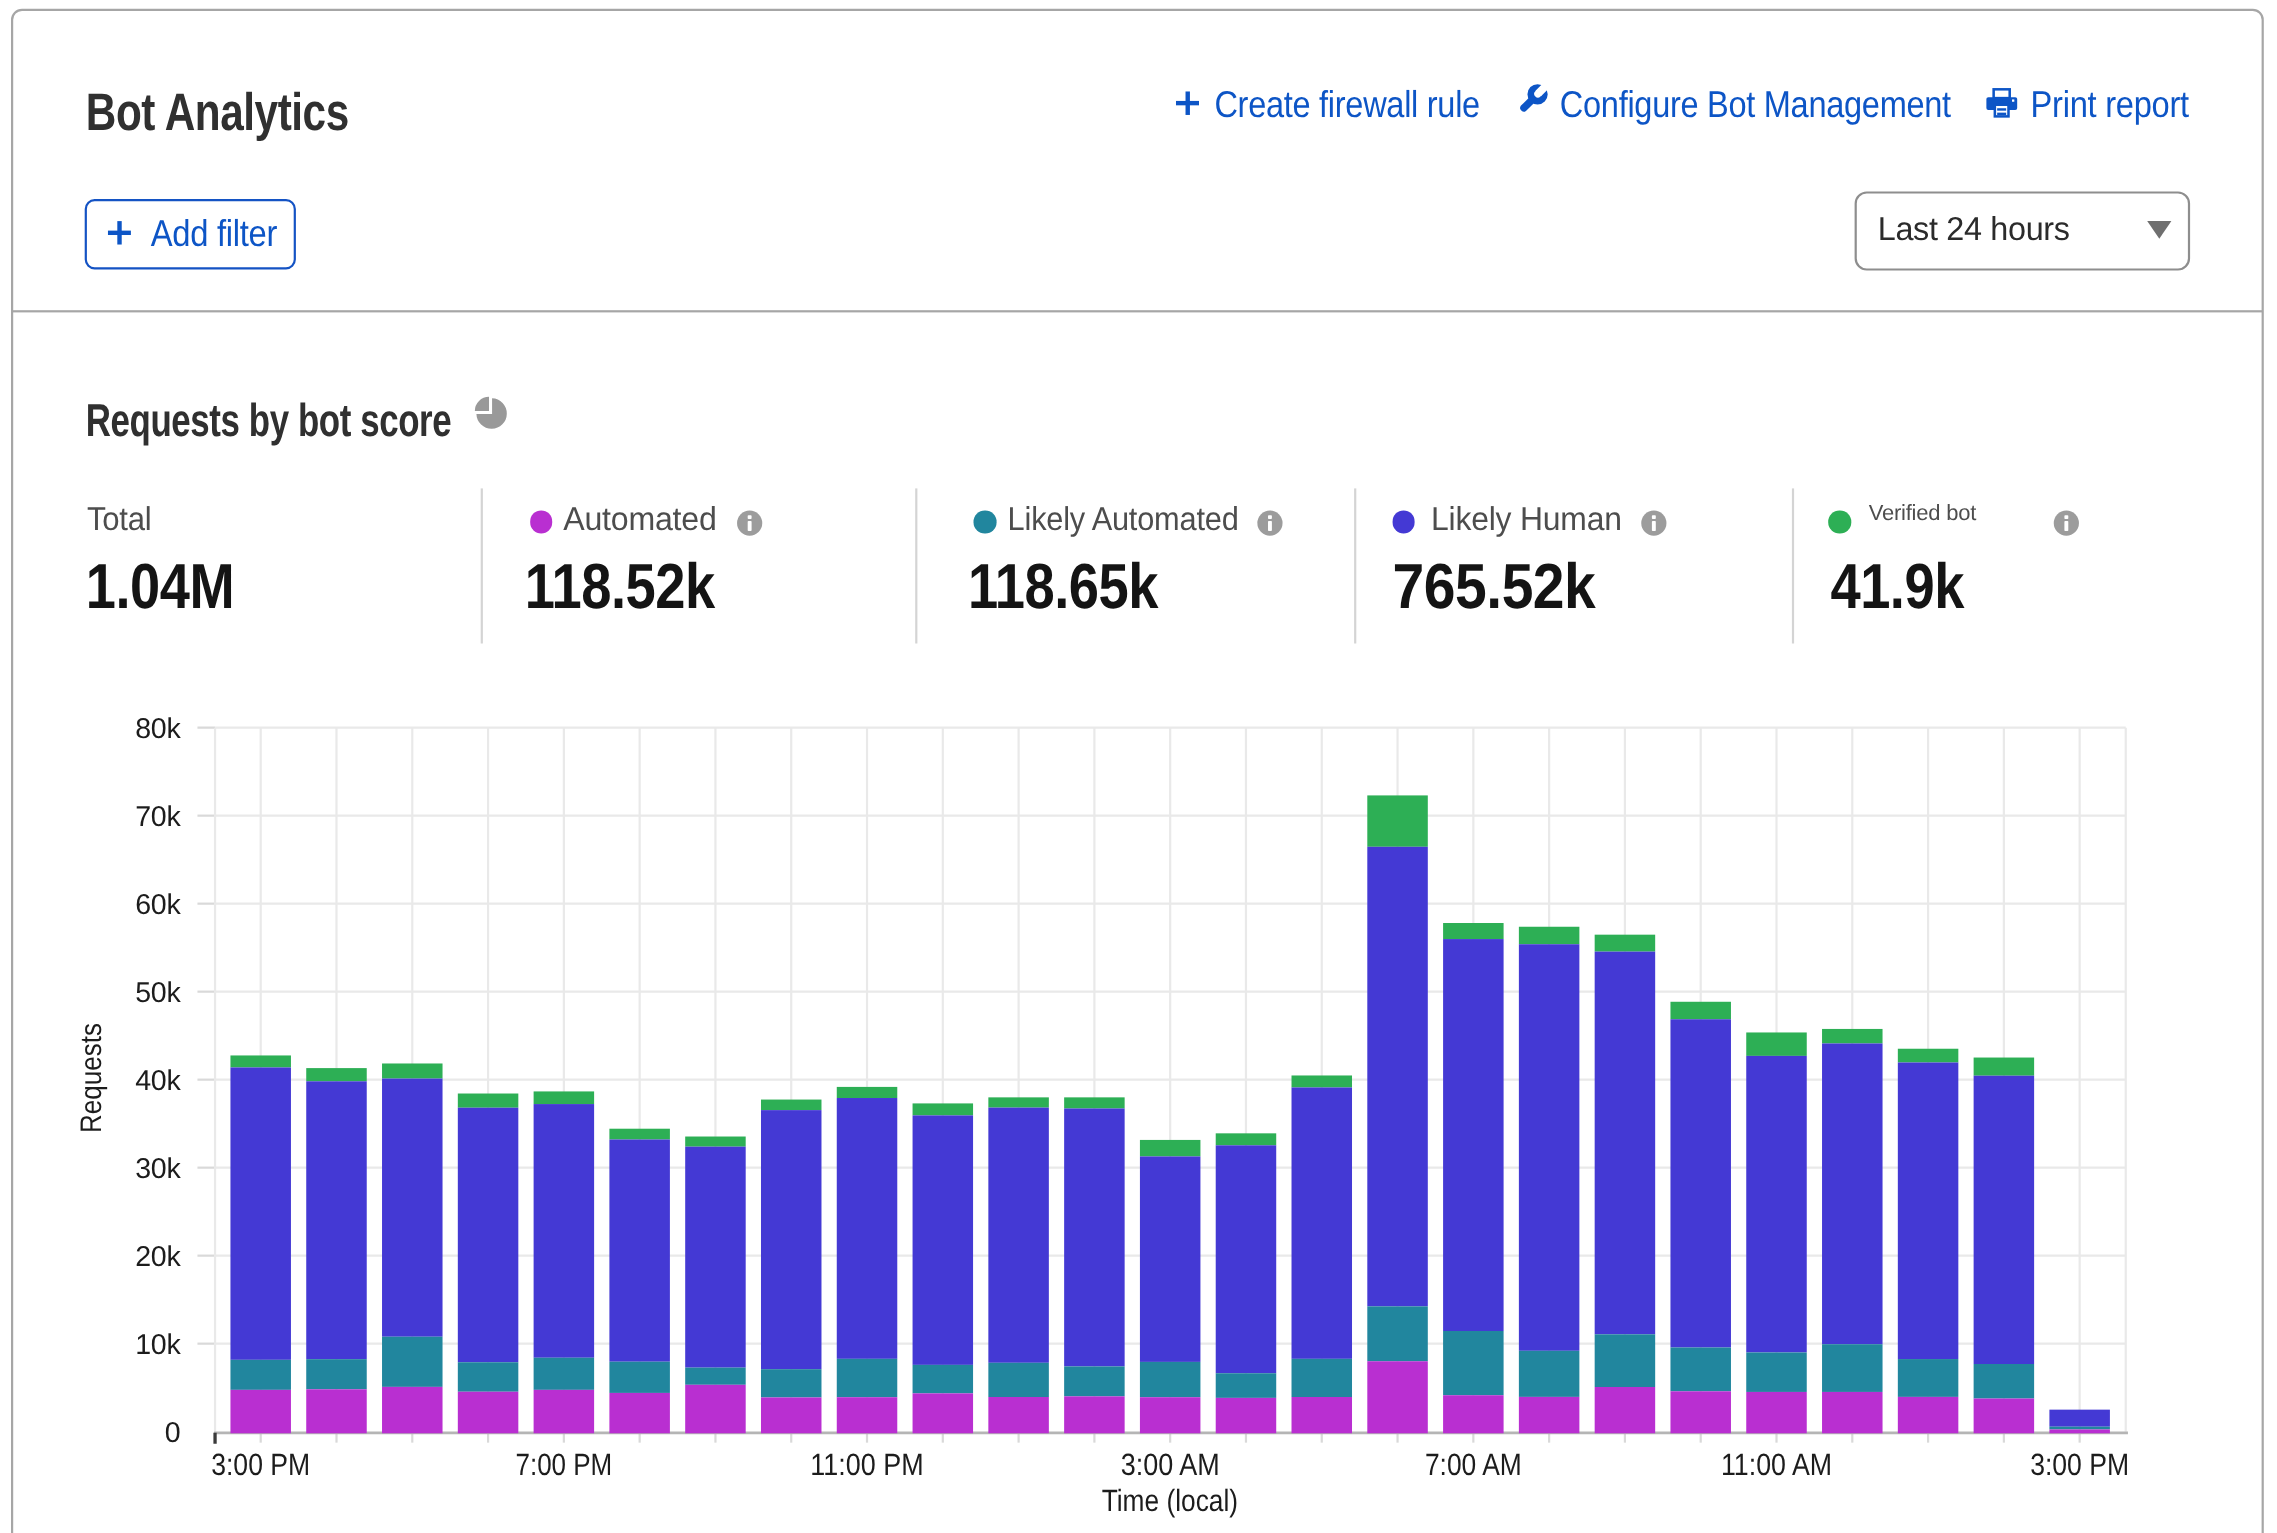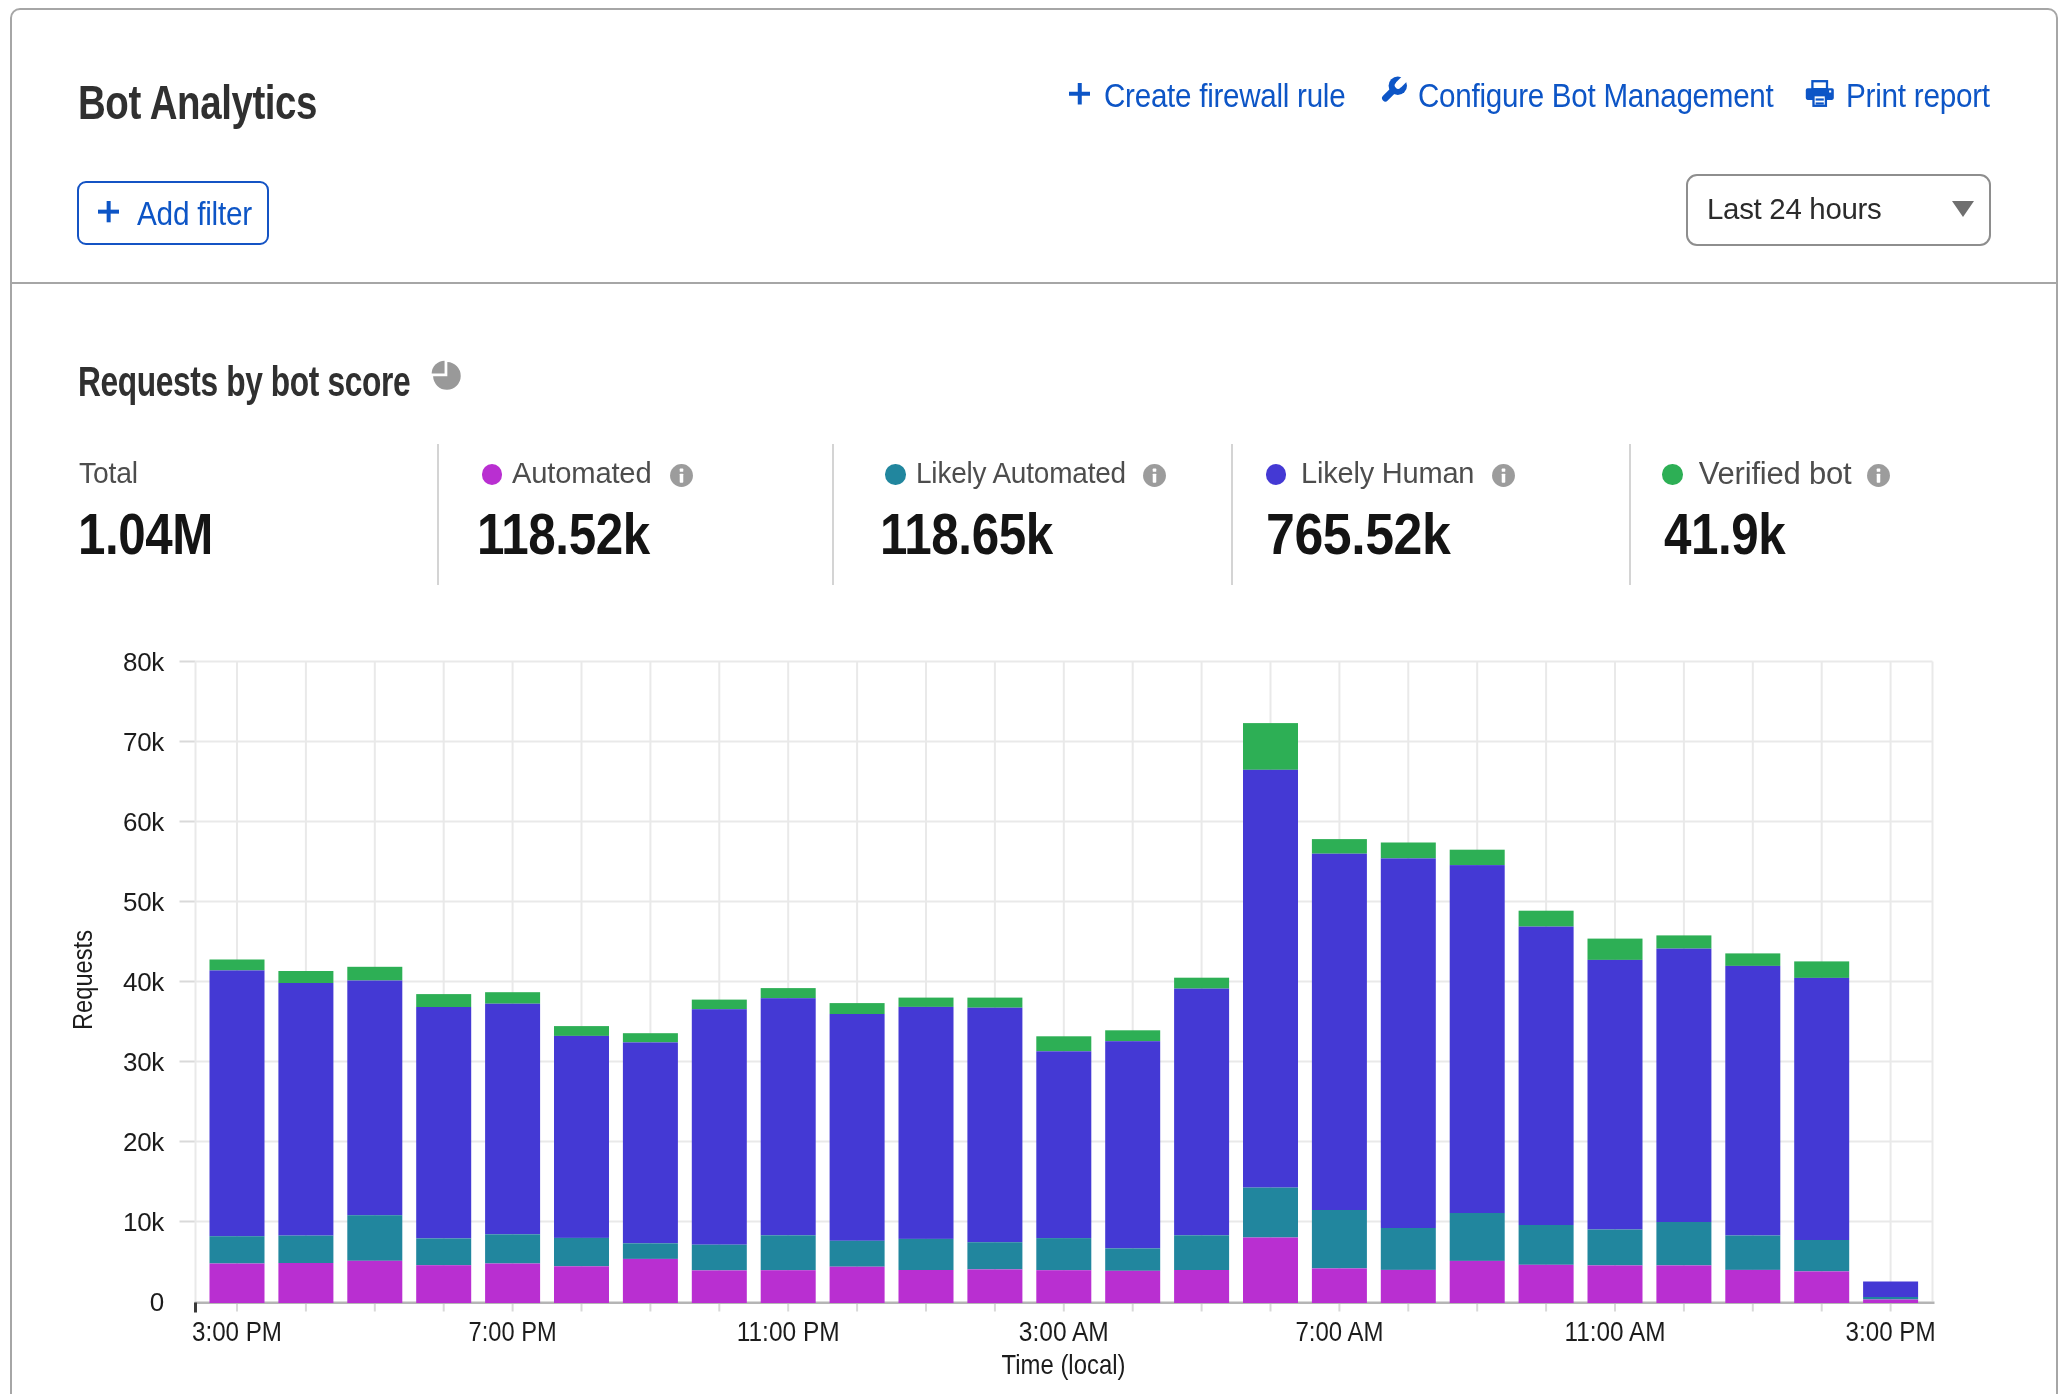--- a/index.html
+++ b/index.html
@@ -67,21 +67,21 @@
 <div style="position:absolute;left:880.3px;top:500px;font-size:58px;font-weight:700;color:#141414;letter-spacing:-0.5px;white-space:pre;transform:scale(0.851,1);transform-origin:0 50%">118.65k</div>
 <div style="position:absolute;left:1265.9px;top:464.2px;width:20.6px;height:20.6px;border-radius:50%;background:#4439d4"></div>
 <div style="position:absolute;left:1301.4px;top:456px;font-size:30px;font-weight:400;color:#4d4d4d;letter-spacing:-0.2px;white-space:pre;transform:scale(0.966,1);transform-origin:0 50%">Likely Human</div>
 <svg style="position:absolute;left:1491.1px;top:462.5px" width="25" height="25" viewBox="0 0 24 24">
       <circle cx="12" cy="12" r="11" fill="#9c9c9c"></circle>
       <rect x="10.3" y="5.2" width="3.4" height="3.3" rx="0.7" fill="#fff"></rect>
       <rect x="10.3" y="10.2" width="3.4" height="8.8" rx="0.7" fill="#fff"></rect>
     </svg>
 <div style="position:absolute;left:1266.1px;top:500px;font-size:58px;font-weight:700;color:#141414;letter-spacing:-0.5px;white-space:pre;transform:scale(0.894,1);transform-origin:0 50%">765.52k</div>
 <div style="position:absolute;left:1662.3px;top:464.2px;width:20.6px;height:20.6px;border-radius:50%;background:#2daf55"></div>
-<div style="position:absolute;left:1698.8px;top:456px;font-size:31px;font-weight:400;color:#4d4d4d;letter-spacing:-0.2px;white-space:pre;transform:scale(1.0,1);transform-origin:0 50%">Verified bot</div>
+<div style="position:absolute;left:1698.8px;top:456px;font-size:20px;font-weight:400;color:#4d4d4d;letter-spacing:-0.2px;white-space:pre;transform:scale(1.0,1);transform-origin:0 50%">Verified bot</div>
 <svg style="position:absolute;left:1866.2px;top:462.5px" width="25" height="25" viewBox="0 0 24 24">
       <circle cx="12" cy="12" r="11" fill="#9c9c9c"></circle>
       <rect x="10.3" y="5.2" width="3.4" height="3.3" rx="0.7" fill="#fff"></rect>
       <rect x="10.3" y="10.2" width="3.4" height="8.8" rx="0.7" fill="#fff"></rect>
     </svg>
 <div style="position:absolute;left:1663.6px;top:500px;font-size:58px;font-weight:700;color:#141414;letter-spacing:-0.5px;white-space:pre;transform:scale(0.851,1);transform-origin:0 50%">41.9k</div>
 <svg width="2070" height="794" viewBox="0 600 2070 794" style="position:absolute;left:0;top:600px" font-family="Liberation Sans, sans-serif">
 <line x1="179.5" y1="661.5" x2="195.5" y2="661.5" stroke="#d9d9d9" stroke-width="2"></line>
 <line x1="195.5" y1="661.5" x2="1932.5" y2="661.5" stroke="#e9e9e9" stroke-width="2"></line>
 <line x1="179.5" y1="741.5" x2="195.5" y2="741.5" stroke="#d9d9d9" stroke-width="2"></line>

